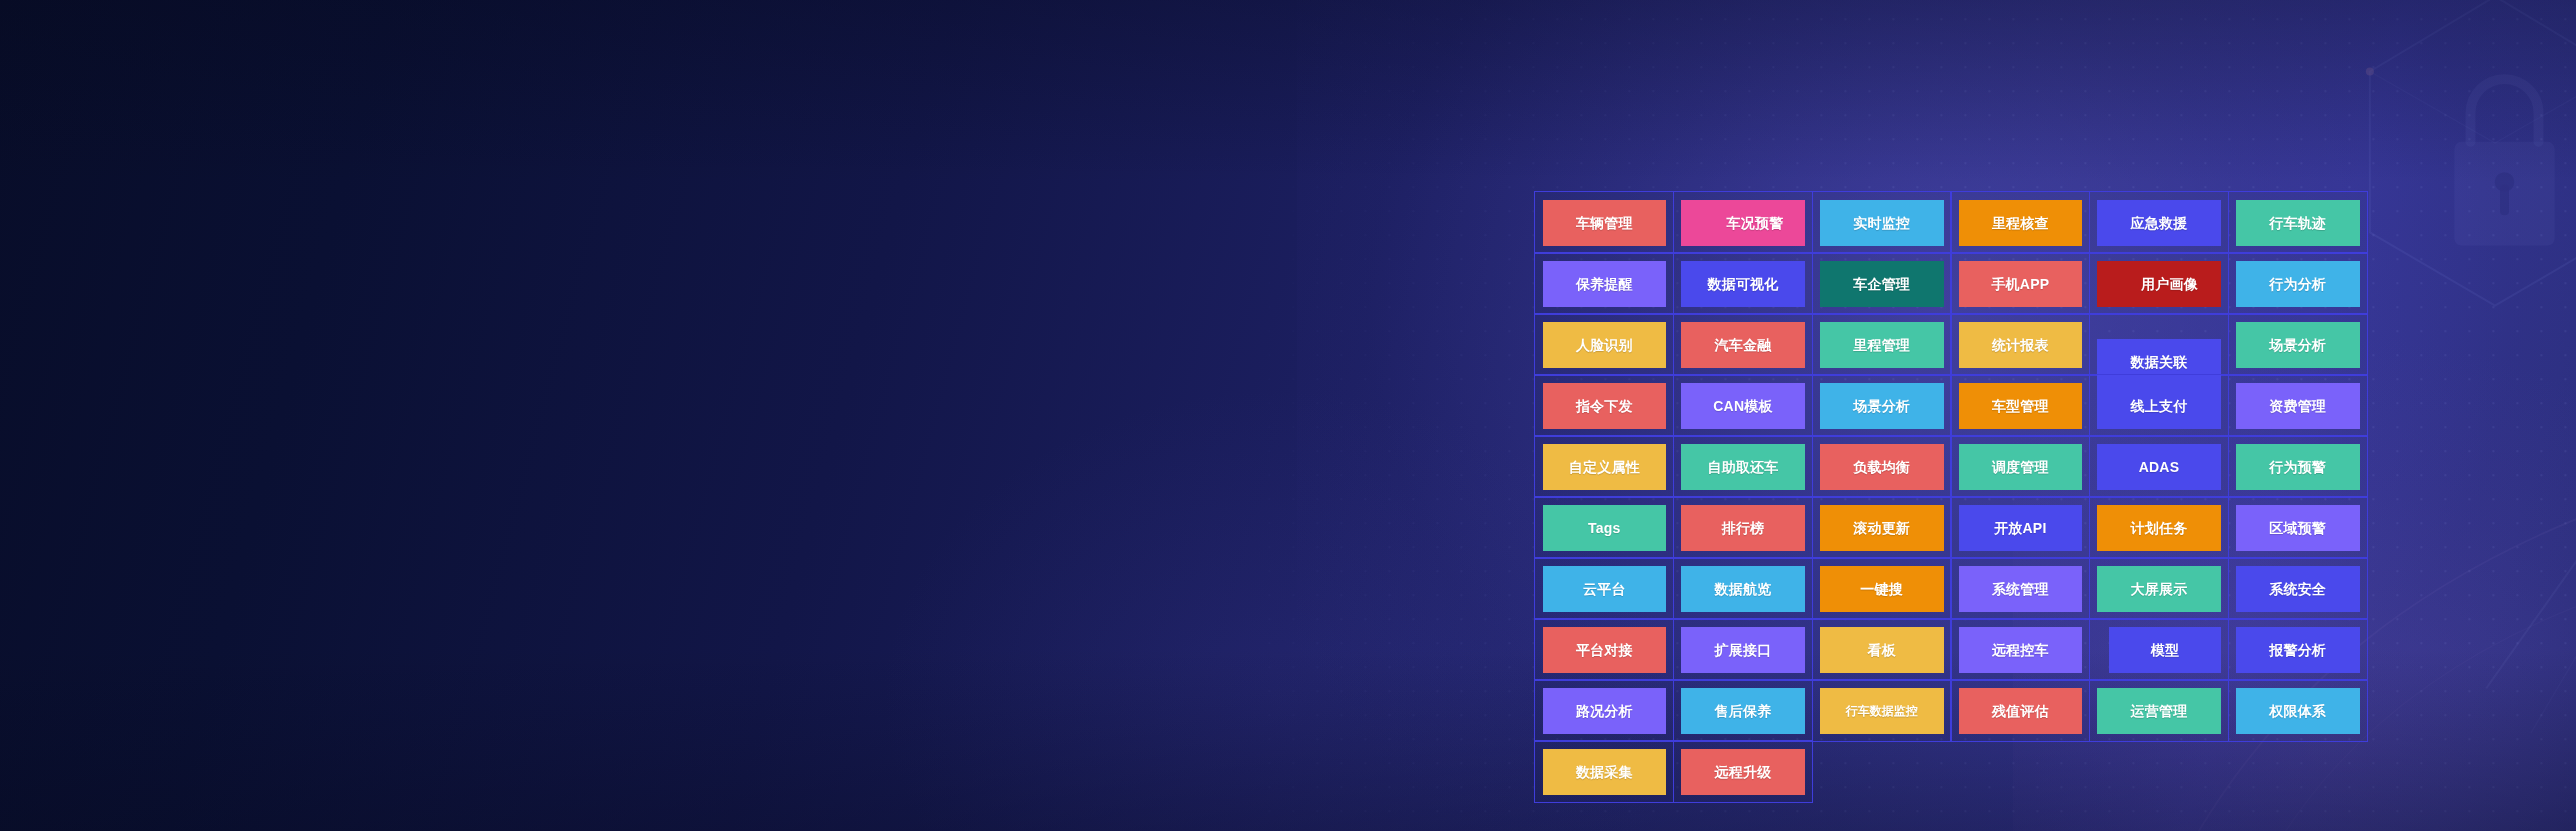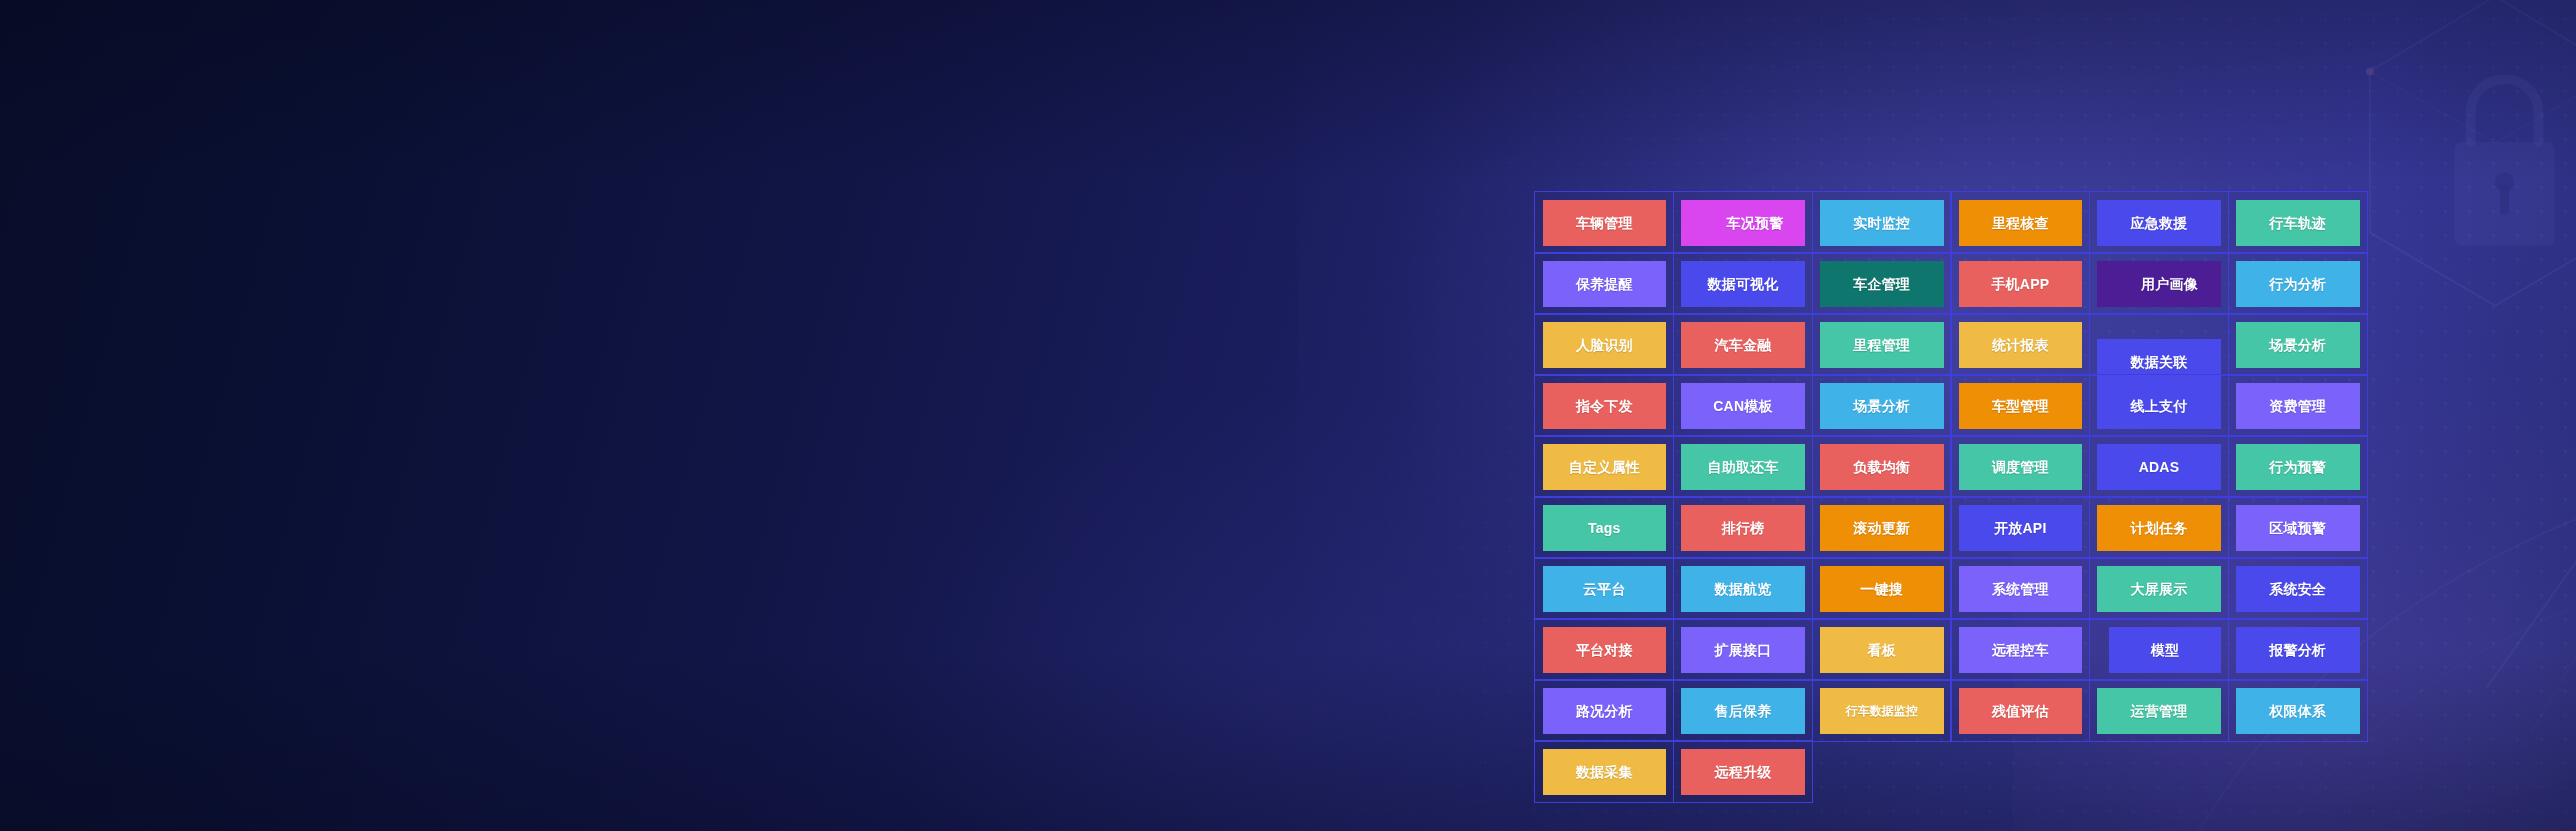--- a/index.html
+++ b/index.html
@@ -160,21 +160,21 @@
   <path d="M300 80 L170 300" stroke="#9fa8f2" stroke-width="1.4" opacity="0.12"></path>
 </svg>
 
 <div id="bg-vignette"></div>
 
 <div id="feature-grid">
     <div class="tile-frame">
       <div class="tile-inner" style="background: rgb(232, 97, 95);">车辆管理</div>
     </div>
     <div class="tile-frame">
-      <div class="tile-inner" style="background: #d946ef; padding-left: 24px;">车况预警</div>
+      <div class="tile-inner" style="background: #ec4899; padding-left: 24px;">车况预警</div>
     </div>
     <div class="tile-frame">
       <div class="tile-inner" style="background: rgb(63, 179, 232);">实时监控</div>
     </div>
     <div class="tile-frame">
       <div class="tile-inner" style="background: rgb(239, 143, 6);">里程核查</div>
     </div>
     <div class="tile-frame">
       <div class="tile-inner" style="background: rgb(74, 73, 236);">应急救援</div>
     </div>
@@ -187,21 +187,21 @@
     <div class="tile-frame">
       <div class="tile-inner" style="background: rgb(74, 73, 236);">数据可视化</div>
     </div>
     <div class="tile-frame">
       <div class="tile-inner" style="background: #0f766e;">车企管理</div>
     </div>
     <div class="tile-frame">
       <div class="tile-inner" style="background: rgb(232, 97, 95);">手机APP</div>
     </div>
     <div class="tile-frame">
-      <div class="tile-inner" style="background: #4c1d95; padding-left: 21px;">用户画像</div>
+      <div class="tile-inner" style="background: #b91c1c; padding-left: 21px;">用户画像</div>
     </div>
     <div class="tile-frame">
       <div class="tile-inner" style="background: rgb(63, 179, 232);">行为分析</div>
     </div>
     <div class="tile-frame">
       <div class="tile-inner" style="background: rgb(239, 187, 68);">人脸识别</div>
     </div>
     <div class="tile-frame">
       <div class="tile-inner" style="background: rgb(232, 97, 95);">汽车金融</div>
     </div>

